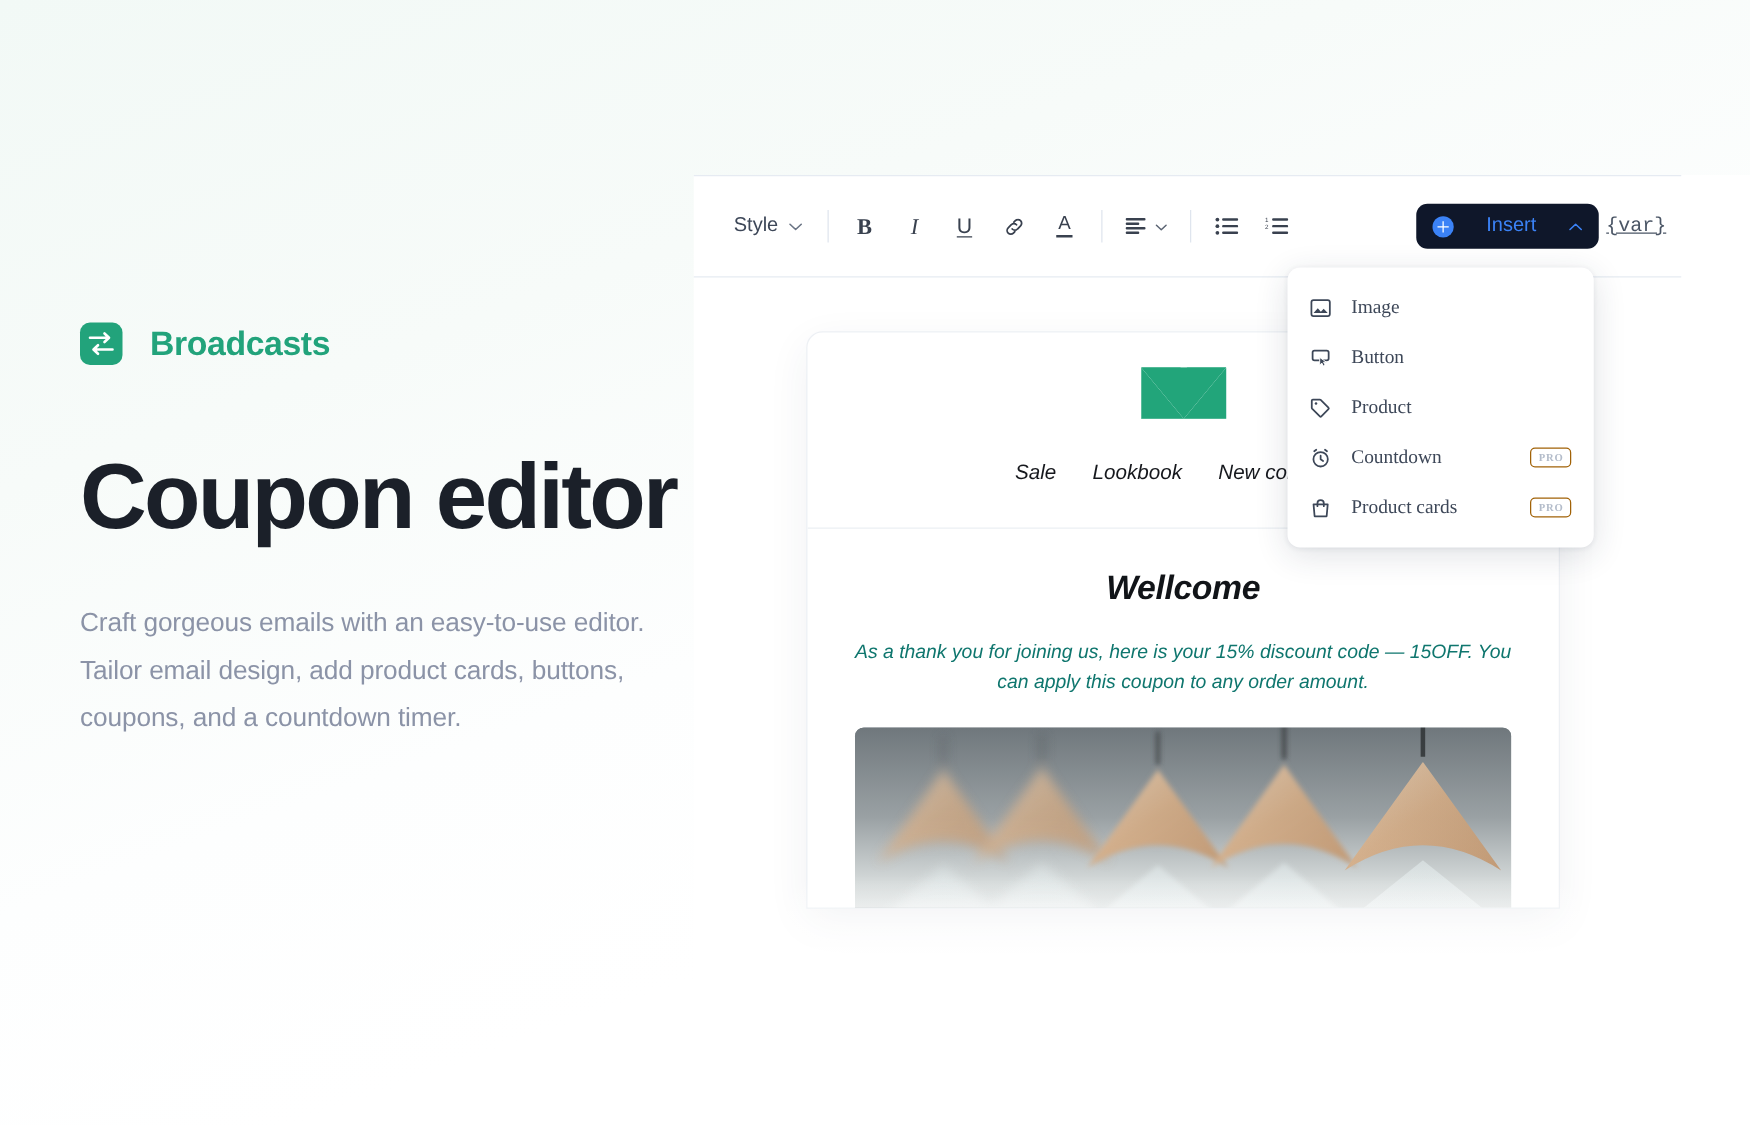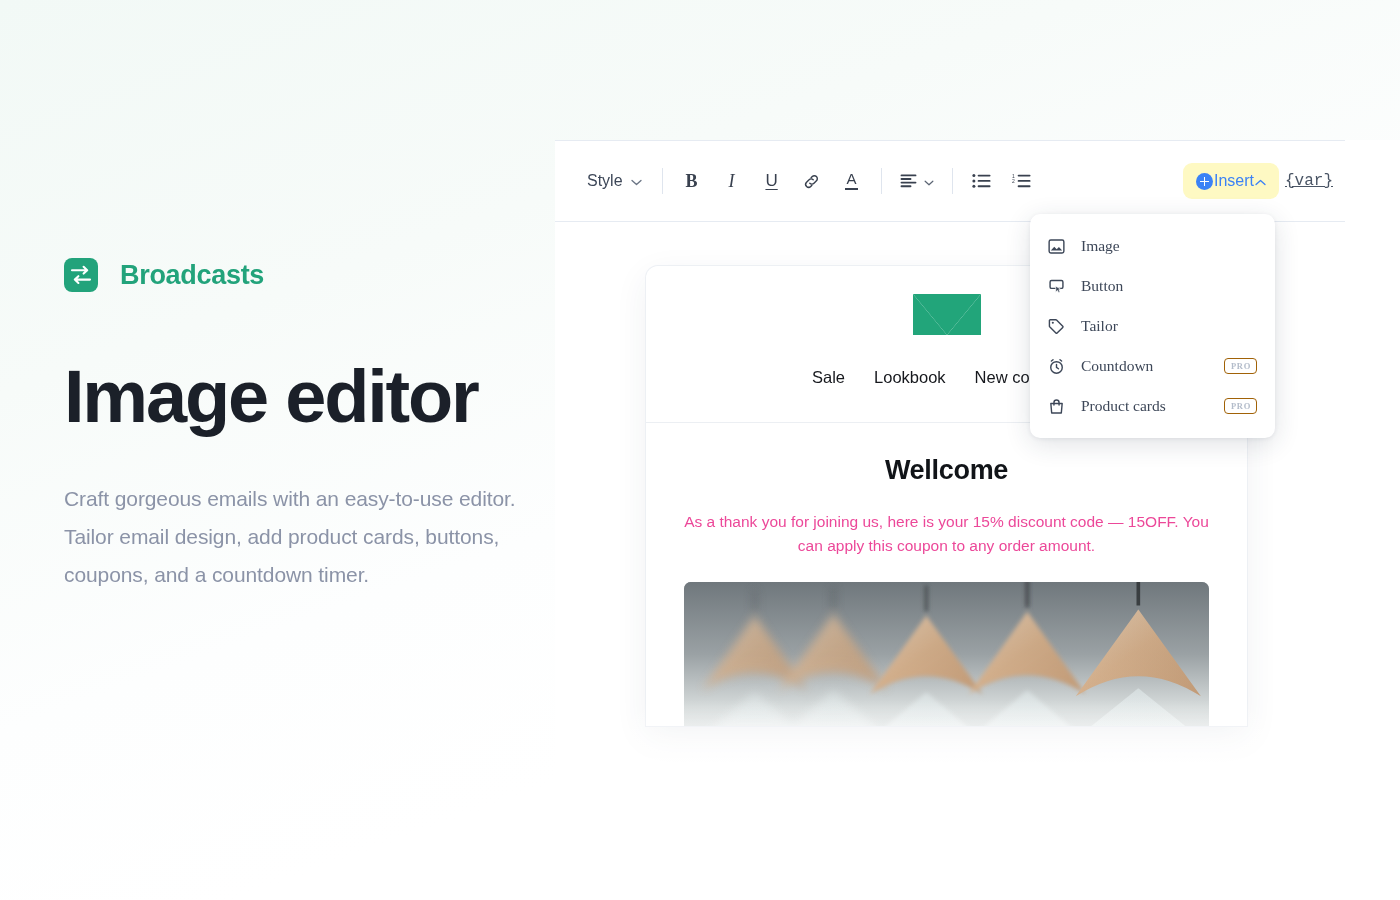--- a/index.html
+++ b/index.html
@@ -63,22 +63,22 @@
   .tb-sep { width:1px; height:26px; background:#dfe5ee; margin:0 14px; }
   .tb-btn {
     width:30px; height:30px; display:flex; align-items:center; justify-content:center;
     color:#39414f; cursor:pointer; border-radius:5px;
   }
   .tb-btn.wide { width:auto; padding:0 4px; gap:6px; }
   .tb-group { display:flex; align-items:center; gap:10px; }
   .tb-spacer { flex:1 1 auto; }
 
   .insert-btn {
-    display:flex; align-items:center; gap:1px;
-    background:#fef9c3; color:#3b82f6;
+    display:flex; align-items:center; gap:26px;
+    background:#0f172a; color:#3b82f6;
     border-radius:9px; padding:9px 13px;
     font-size:16px; cursor:pointer;
   }
   .plus-circle {
     width:17px; height:17px; border-radius:50%; background:#3b82f6;
     position:relative; flex:0 0 auto;
   }
   .plus-circle::before, .plus-circle::after {
     content:""; position:absolute; background:#fff;
   }
@@ -107,38 +107,38 @@
     font-size:8.5px; letter-spacing:.7px; color:#b3bcca;
     border:1px solid #a16207; border-radius:4px;
     padding:2px 5px 1.5px 6px; font-weight:600;
   }
 
   
   .mail-card {
     position:absolute; left:91px; top:126px; width:601px; height:460px;
     background:#fff; border-radius:12px 12px 0 0;
     box-shadow:0 0 0 1px #edf0f4, 0 10px 34px rgba(40,55,80,.07);
-    overflow:hidden; z-index:4;
+    overflow:hidden; z-index:4;font-style:italic;
   }
   .mail-head {
     height:157px; border-bottom:1px solid #eceff3;
     display:flex; flex-direction:column; align-items:center;
   }
   .mail-logo { margin-top:28px; }
   .mail-nav {
     display:flex; gap:29px; margin-top:28px;
     font-size:16.5px; color:#16181d;
   }
   .mail-nav span { cursor:pointer; }
   .mail-body { padding:32px 38px 0; text-align:center; }
   .mail-title {
     font-size:27px; font-weight:700; color:#111418; letter-spacing:-.3px;
   }
   .mail-text {
-    margin-top:24px; font-size:15.5px; line-height:24px; color:#ec4899;
+    margin-top:24px; font-size:15.5px; line-height:24px; color:#0f766e;
   }
   .mail-photo {
     margin-top:24px; height:160px; border-radius:7px 7px 0 0;
     overflow:hidden; position:relative;
     background:linear-gradient(165deg,#7d858a 0%, #9ba3a6 40%, #cfd5d6 72%, #eef1f1 100%);
   }
   .mail-photo svg { display:block; width:100%; height:100%; }
 </style>
 </head>
 <body>
@@ -150,21 +150,21 @@
     <div class="brand-row">
       <div class="brand-logo">
         <svg width="22" height="20" viewBox="0 0 22 20" fill="none">
           <path d="M2 5.2h15M13.6 1.8l3.6 3.4-3.6 3.4" stroke="#fff" stroke-width="2.1" stroke-linecap="round" stroke-linejoin="round"></path>
           <path d="M20 14.6H5M8.4 11.2l-3.6 3.4 3.6 3.4" stroke="#fff" stroke-width="2.1" stroke-linecap="round" stroke-linejoin="round"></path>
         </svg>
       </div>
       <div class="brand-name">Broadcasts</div>
     </div>
 
-    <h1 class="hero-title">Image editor</h1>
+    <h1 class="hero-title">Coupon editor</h1>
     <p class="hero-sub">Craft gorgeous emails with an easy-to-use editor. Tailor email design, add product cards, buttons, coupons, and a countdown timer.</p>
   </div>
 
   <div class="editor">
 
     <div class="toolbar">
 
       <div class="tb-style">
         <span>Style</span>
         <span>
@@ -268,21 +268,21 @@
         <span class="dd-label">Button</span>
       </div>
 
       <div class="dd-item">
         <span class="dd-icon">
           <svg width="17" height="17" viewBox="0 0 18 18" fill="none">
             <path d="M8.4 1.8H2.4a.9.9 0 00-.9.9v6c0 .24.1.47.26.64l6.6 6.6a.9.9 0 001.27 0l6-6a.9.9 0 000-1.27l-6.6-6.6A.9.9 0 008.4 1.8z" stroke="currentColor" stroke-width="1.5" stroke-linejoin="round"></path>
             <circle cx="5.1" cy="5.1" r="1.1" fill="currentColor"></circle>
           </svg>
         </span>
-        <span class="dd-label">Tailor</span>
+        <span class="dd-label">Product</span>
       </div>
 
 
       <div class="dd-item">
         <span class="dd-icon">
           <svg width="17" height="17" viewBox="0 0 18 18" fill="none">
             <circle cx="9" cy="10" r="6.1" stroke="currentColor" stroke-width="1.5"></circle>
             <path d="M9 6.9V10l2.1 1.4" stroke="currentColor" stroke-width="1.5" stroke-linecap="round" stroke-linejoin="round"></path>
             <path d="M3.6 3.2L5.3 1.9M14.4 3.2L12.7 1.9" stroke="currentColor" stroke-width="1.5" stroke-linecap="round"></path>
           </svg>

